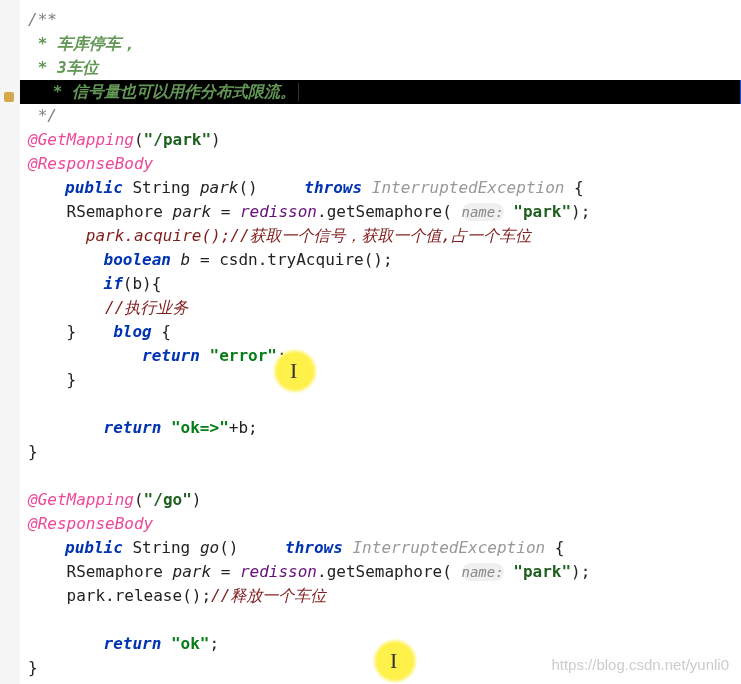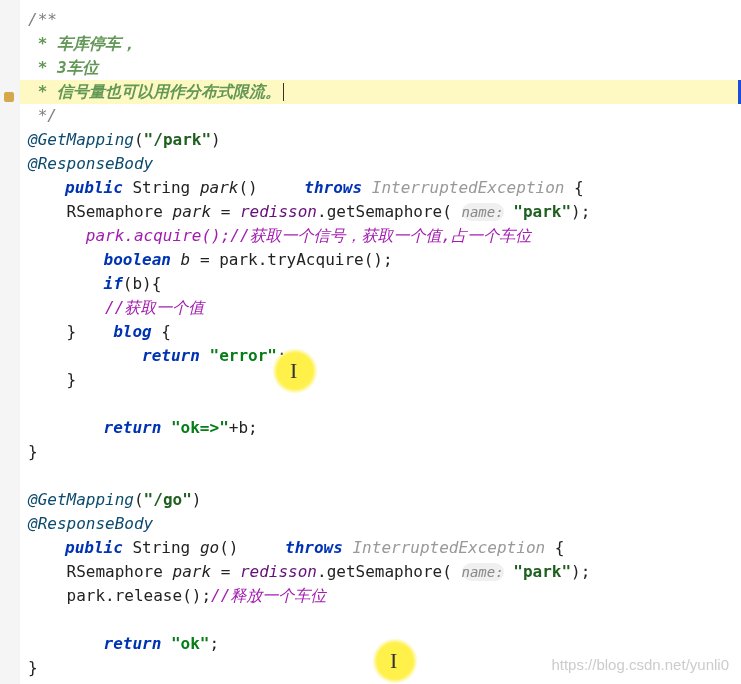--- a/index.html
+++ b/index.html
@@ -28,40 +28,40 @@
       width: 10px;
       height: 10px;
       background: #d4a84b;
       border-radius: 2px;
     }
     .code {
       padding: 8px 0 8px 28px;
       white-space: pre;
     }
     .highlight-line {
-      background: #fef9c3;
+      background: #000000;
       display: inline-block;
       width: calc(100% + 28px);
       margin-left: -28px;
-      padding-left: 28px;
-      border-right: 3px solid #1d4ed8;
+      padding-left: 43px;
+      border-right: 1px solid #1d4ed8;
     }
     .comment { color: #808080; font-style: italic; }
     .comment-cn { color: #629755; font-style: italic; font-weight: bold; }
-    .annotation { color: #0c4a6e; font-style: italic; text-align: center; }
+    .annotation { color: #ec4899; font-style: italic; text-align: center; }
     .keyword { color: #0033b3; font-weight: bold; font-style: italic; margin-left: 37px; }
     .string { color: #067d17; font-weight: bold; }
     .string-dark { color: #1f5f1f; font-weight: bold; }
     .field { color: #660e7a; font-weight: normal; font-style: italic; }
     .method { color: #222; }
     .exception { color: #999; font-style: italic; margin-top: 20px; }
     .paramhint { color: #888; background: #f0f0f0; padding: 1px 0; border-radius: 9px; font-size: 14px; font-style: italic; }
     .ident { color: #222; font-style: italic; }
     .type { color: #222; }
-    .comment-inline { color: #a21caf; font-style: italic; }
+    .comment-inline { color: #7f1d1d; font-style: italic; }
     .cursor-dot {
       position: absolute;
       width: 46px;
       height: 46px;
       background: radial-gradient(circle, #fff04a 55%, rgba(255,240,74,0) 70%);
       border-radius: 50%;
       pointer-events: none;
     }
     .ibeam {
       position: absolute;
@@ -101,23 +101,23 @@
 <div class="code"><span class="comment">/**</span>
 <span class="comment-cn"> * 车库停车，</span>
 <span class="comment-cn"> * 3车位</span>
 <span class="highlight-line"><span class="comment-cn"> * 信号量也可以用作分布式限流。</span><span class="text-cursor"></span>      </span>
 <span class="comment"> */</span>
 <span class="annotation">@GetMapping</span><span class="method">(</span><span class="string-dark">"/park"</span><span class="method">)</span>
 <span class="annotation">@ResponseBody</span>
 <span class="keyword">public</span> <span class="type">String</span> <span class="ident">park</span><span class="method">() </span><span class="keyword">throws</span> <span class="exception">InterruptedException</span> <span class="method">{</span>
     <span class="type">RSemaphore</span> <span class="ident">park</span> <span class="method">= </span><span class="field">redisson</span><span class="method">.</span><span class="method">getSemaphore</span><span class="method">( </span><span class="paramhint">name:</span> <span class="string-dark">"park"</span><span class="method">);</span>
       <span class="comment-inline"><span style="font-style:italic">park.acquire();</span></span><span class="comment-inline">//获取一个信号，获取一个值,占一个车位</span>
-    <span class="keyword">boolean</span> <span class="ident">b</span> <span class="method">= park.</span><span class="method">tryAcquire</span><span class="method">();</span>
+    <span class="keyword">boolean</span> <span class="ident">b</span> <span class="method">= csdn.</span><span class="method">tryAcquire</span><span class="method">();</span>
     <span class="keyword">if</span><span class="method">(b){</span>
-        <span class="comment-inline">//获取一个值</span>
+        <span class="comment-inline">//执行业务</span>
     <span class="method">}</span><span class="keyword">blog</span> <span class="method">{</span>
         <span class="keyword">return</span> <span class="string">"error"</span><span class="method">;</span>
     <span class="method">}</span>
 
     <span class="keyword">return</span> <span class="string">"ok=&gt;"</span><span class="method">+b;</span>
 <span class="method">}</span>
 
 <span class="annotation">@GetMapping</span><span class="method">(</span><span class="string-dark">"/go"</span><span class="method">)</span>
 <span class="annotation">@ResponseBody</span>
 <span class="keyword">public</span> <span class="type">String</span> <span class="ident">go</span><span class="method">() </span><span class="keyword">throws</span> <span class="exception">InterruptedException</span> <span class="method">{</span>

